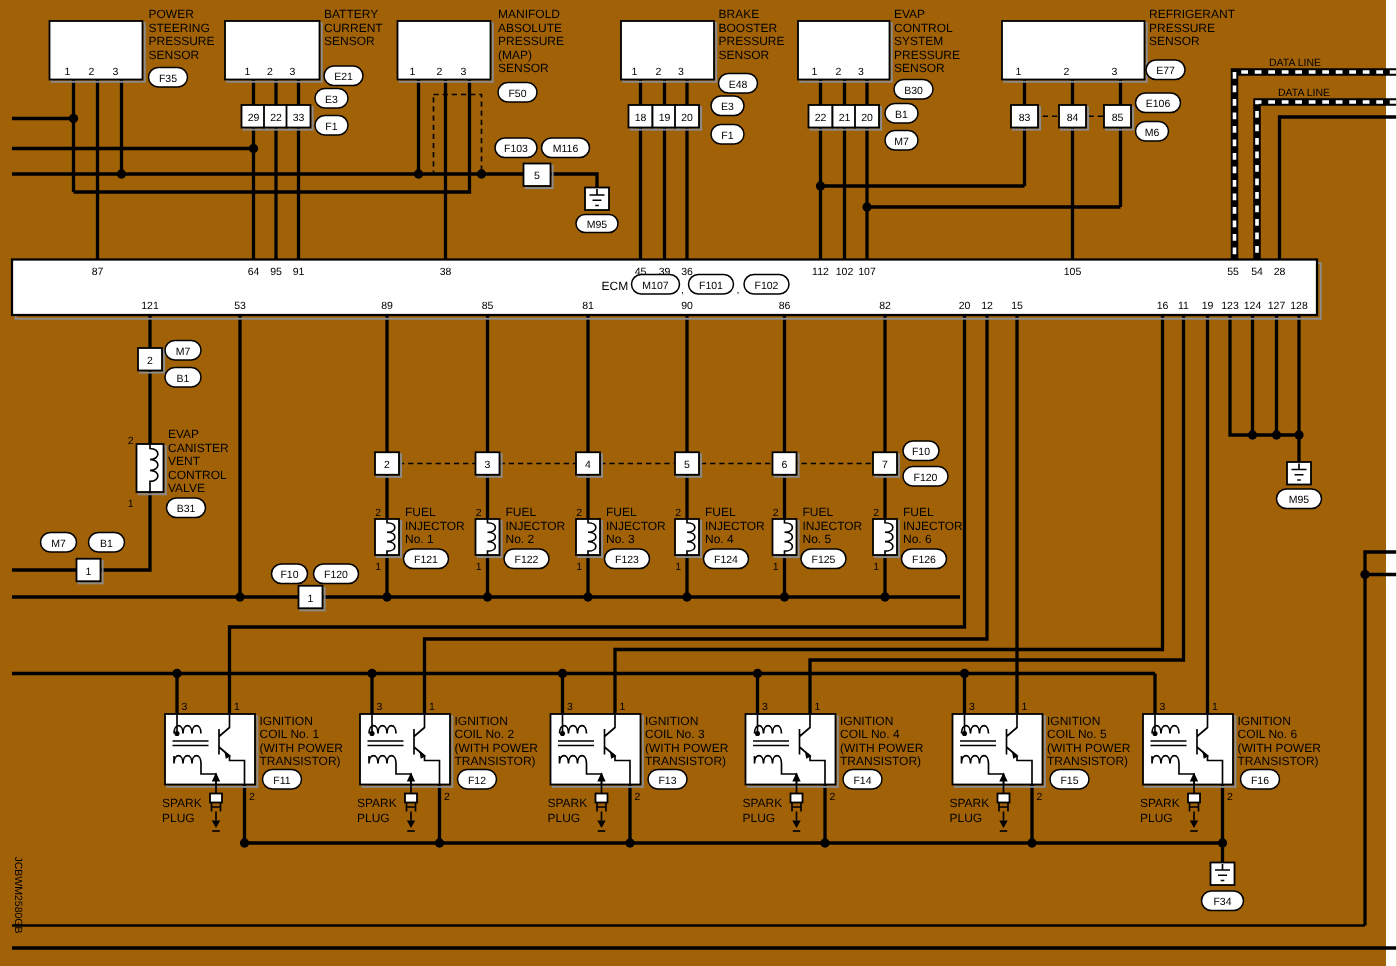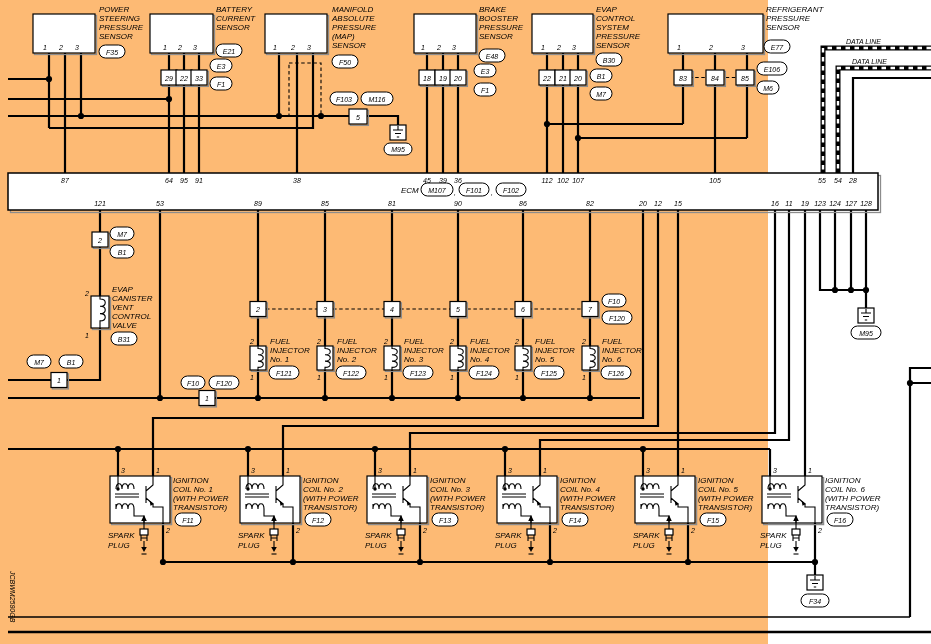--- a/index.html
+++ b/index.html
@@ -1,16 +1,16 @@
 <!DOCTYPE html>
 <html><head>
 <meta charset="utf-8">
 <style>
   html,body{margin:0;padding:0;background:#fff;}
-  #stage{width:768px;height:644px;position:relative;background:#fdba74;font-style:italic;}
+  #stage{width:924px;height:644px;position:relative;background:#a16207;}
   svg{display:block}
   svg text{font-family:"Liberation Sans","DejaVu Sans",sans-serif;fill:#000;}
   .t8{font-size:8px;}
   .t7{font-size:7px;}
   .tm{text-anchor:middle;}
   .te{text-anchor:end;}
   .w1{fill:none;stroke:#000;stroke-width:1.1;}
   .w2{fill:none;stroke:#000;stroke-width:2.2;}
   .w15{fill:none;stroke:#000;stroke-width:1.6;}
   .w24{fill:none;stroke:#000;stroke-width:2.4;}

